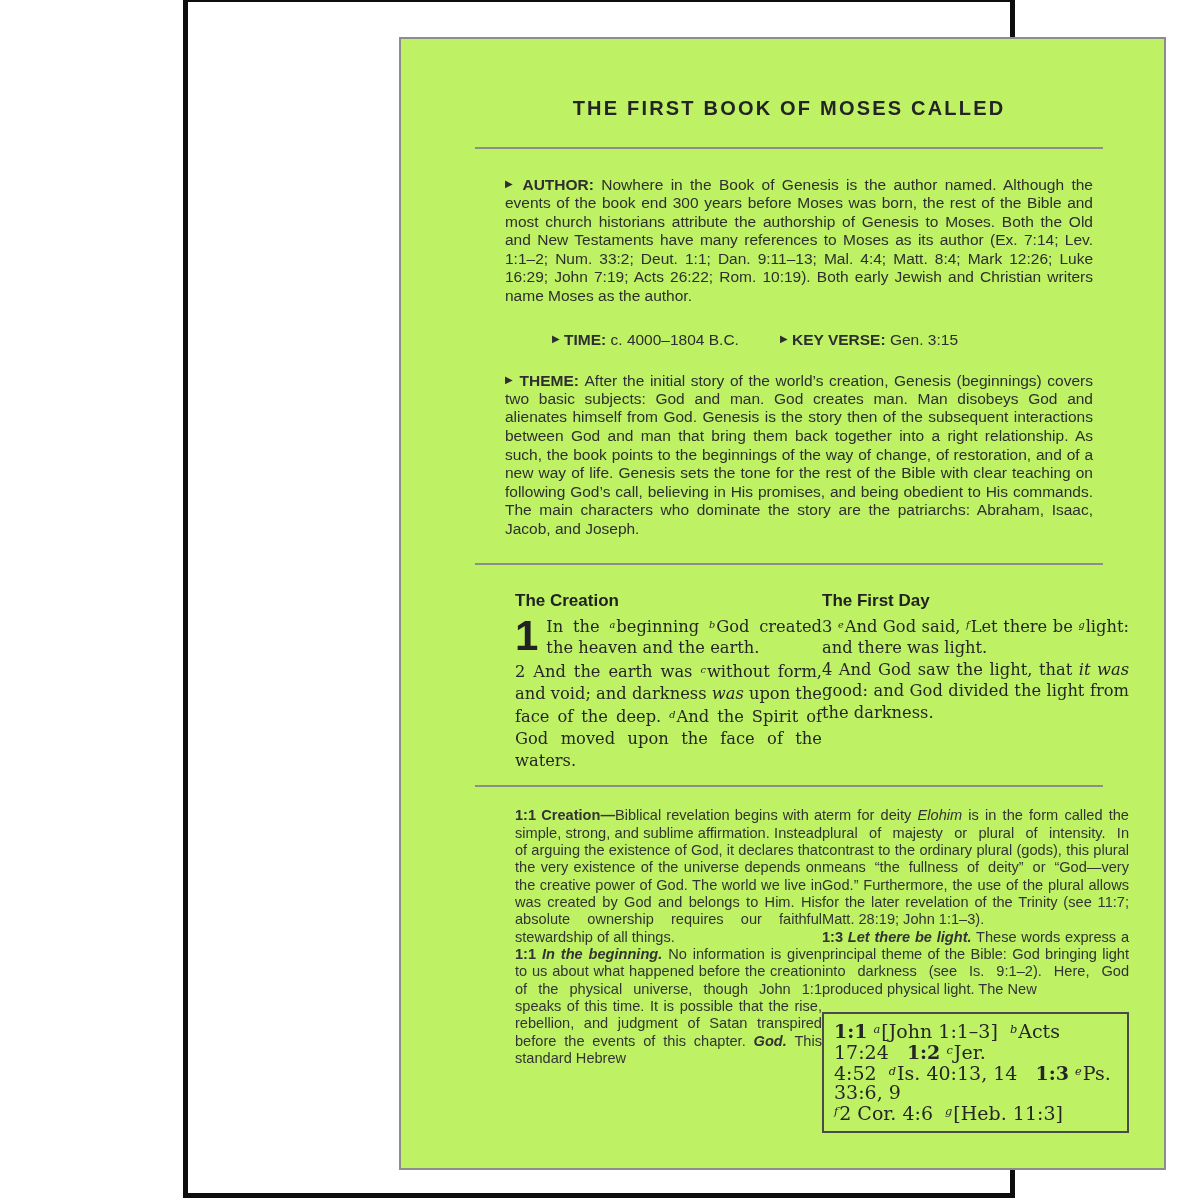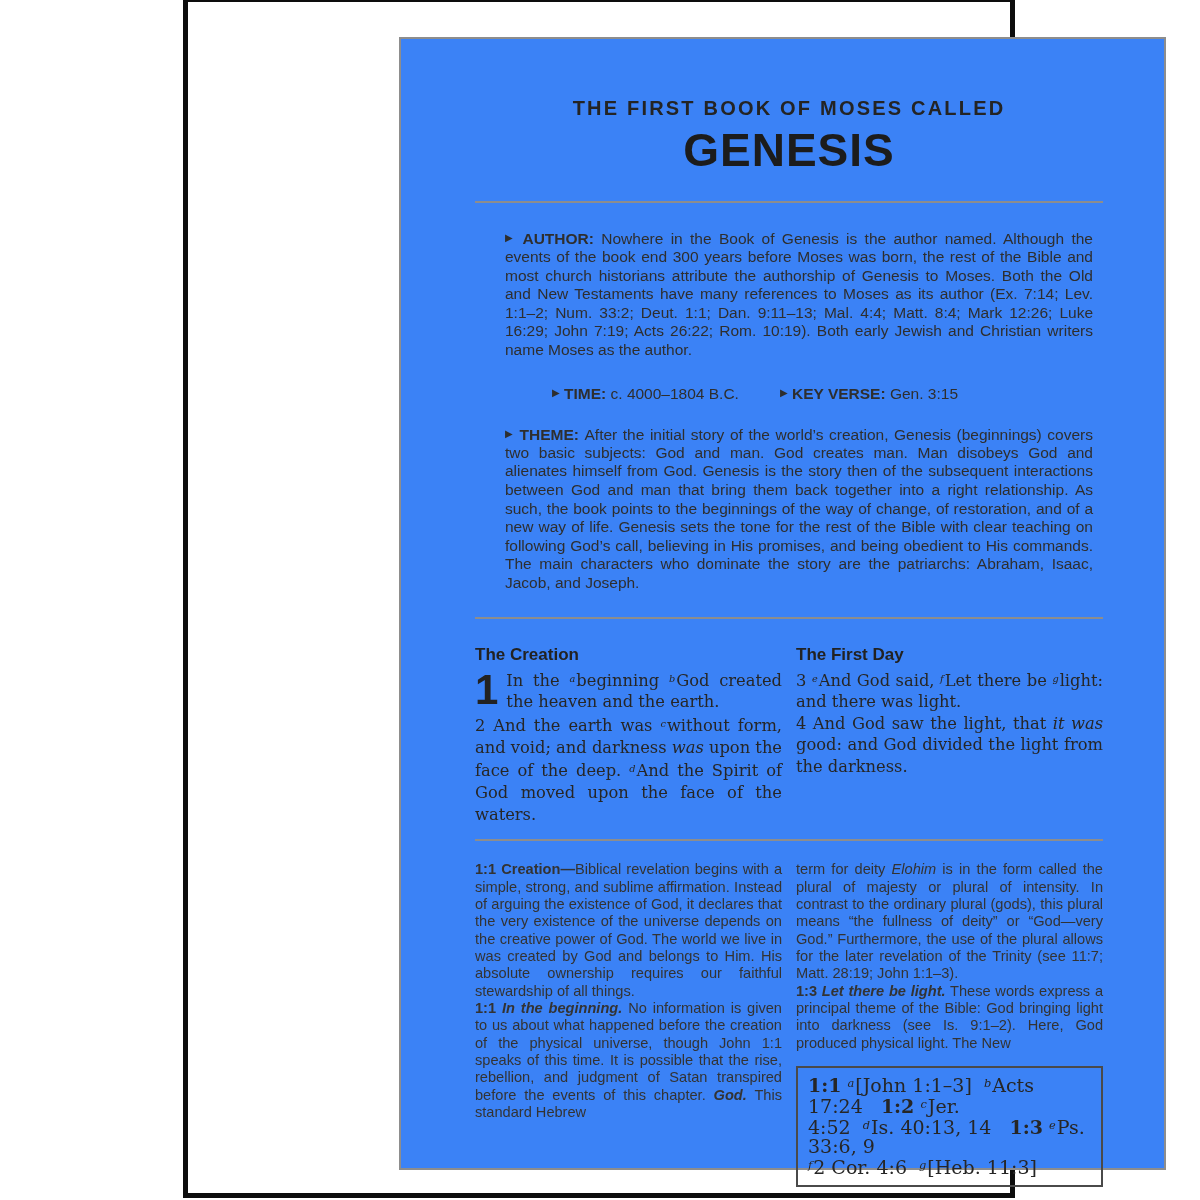--- a/index.html
+++ b/index.html
@@ -1,21 +1,21 @@
 <!DOCTYPE html>
 <html><head>
 <meta charset="utf-8">
 <style>
   html,body{margin:0;padding:0;background:#ffffff;}
   .canvas{position:relative;width:1200px;height:1200px;background:#ffffff;overflow:hidden;
           font-family:"Liberation Sans",sans-serif;color:#2b2b2b;}
   .frame{position:absolute;left:183px;top:-3px;width:822px;height:1191px;
          border:5px solid #0d0d0d;background:#ffffff;}
   .page{position:absolute;left:211px;top:35px;width:763px;height:1129px;
-        border:2px solid #8d8d8d;background:#3b82f6;}
+        border:2px solid #8d8d8d;background:#bef264;}
   .content{padding:56px 61px 0 74px;}
 
   .kicker{text-align:center;font-size:20px;line-height:26px;font-weight:700;
           letter-spacing:2.2px;color:#242424;}
   .title{text-align:center;font-size:46px;line-height:50px;font-weight:700;
          letter-spacing:1px;color:#1c1c1c;margin-top:4px;}
 
   .rule{border:none;border-top:2px solid #8d8d8d;margin:0;}
   .rule-top{margin-top:26px;}
   .rule-mid{margin-top:24px;}
@@ -26,21 +26,21 @@
   .intro .row{display:flex;margin-top:24px;padding-left:47px;}
   .intro .row .cell-time{width:228px;flex:0 0 auto;}
   .intro .theme{margin-top:22px;}
 
   .seg-b{font-weight:700;}
   .seg-i{font-style:italic;}
   .seg-bi{font-weight:700;font-style:italic;}
   .seg-sup{font-style:italic;font-size:0.6em;vertical-align:0.45em;margin-right:1px;}
   .seg-marker{font-size:10px;vertical-align:2.5px;}
 
-  .cols{display:flex;gap:14px;}
+  .cols{display:flex;margin-left:40px;}
   .col{width:307px;flex:0 0 auto;}
 
   .verses{margin-top:26px;min-height:150px;}
   .verses h3{margin:0 0 3px 0;font-size:17px;line-height:20px;font-weight:700;color:#222;}
   .verses p{margin:0;font-family:"DejaVu Serif","Liberation Serif",serif;
             font-size:16.3px;line-height:21.5px;text-align:justify;color:#262626;}
   .dropcap{float:left;font-family:"Liberation Sans",sans-serif;font-weight:700;
            font-size:42px;line-height:38px;margin:3px 8px 0 0;color:#222;}
 
   .commentary{margin-top:20px;}
@@ -53,21 +53,20 @@
 </style>
 </head>
 <body>
 
 <div class="canvas">
   <div class="frame">
     <div class="page">
       <div class="content">
 
         <div class="kicker">THE FIRST BOOK OF MOSES CALLED</div>
-        <div class="title">GENESIS</div>
 
         <hr class="rule rule-top">
 
         <div class="intro">
           <p><span class="seg-marker">▶</span><span class="seg-b"> AUTHOR: </span><span>Nowhere in the Book of Genesis is the author named. Although the events of the book end 300 years before Moses was born, the rest of the Bible and most church historians attribute the authorship of Genesis to Moses. Both the Old and New Testaments have many references to Moses as its author (Ex. 7:14; Lev. 1:1–2; Num. 33:2; Deut. 1:1; Dan. 9:11–13; Mal. 4:4; Matt. 8:4; Mark 12:26; Luke 16:29; John 7:19; Acts 26:22; Rom. 10:19). Both early Jewish and Christian writers name Moses as the author.</span></p>
           <div class="row">
             <span class="cell-time"><span class="seg-marker">▶</span><span class="seg-b"> TIME: </span><span>c. 4000–1804 B.C.</span></span>
             <span><span class="seg-marker">▶</span><span class="seg-b"> KEY VERSE: </span><span>Gen. 3:15</span></span>
           </div>
           <p class="theme"><span class="seg-marker">▶</span><span class="seg-b"> THEME: </span><span>After the initial story of the world’s creation, Genesis (beginnings) covers two basic subjects: God and man. God creates man. Man disobeys God and alienates himself from God. Genesis is the story then of the subsequent interactions between God and man that bring them back together into a right relationship. As such, the book points to the beginnings of the way of change, of restoration, and of a new way of life. Genesis sets the tone for the rest of the Bible with clear teaching on following God’s call, believing in His promises, and being obedient to His commands. The main characters who dominate the story are the patriarchs: Abraham, Isaac, Jacob, and Joseph.</span></p>

